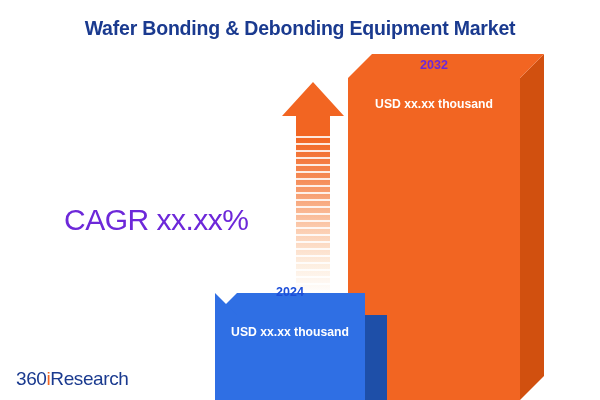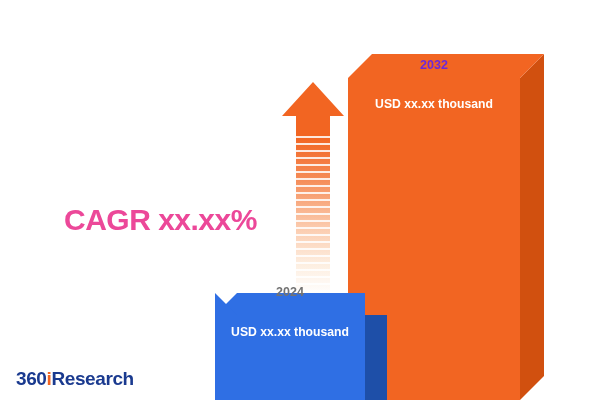--- a/index.html
+++ b/index.html
@@ -43,32 +43,32 @@
     font-size: 13.6px;
     font-weight: bold;
     color: #1b1b1b;
     line-height: 1.42;
   }
   .cagr {
     position: absolute;
     left: 64px;
     top: 203px;
     font-size: 30px;
-    font-weight: bold;
-    color: #ec4899;
+    font-weight: normal;
+    color: #6d28d9;
     letter-spacing: -0.5px;
   }
 
   
   .logo {
     position: absolute;
     left: 16px;
     top: 368px;
     font-size: 19px;
-    font-weight: bold;
+    font-weight: normal;
     color: #1a3a8f;
     letter-spacing: -0.4px;
   }
   .logo .i {
     color: #f26522;
   }
 
   
   
   .bar2024-face {
@@ -109,21 +109,21 @@
     clip-path: polygon(22px 0, 150px 0, 150px 22px, 0 22px);
   }
   .bar2024-label {
     position: absolute;
     left: 215px;
     top: 285px;
     width: 150px;
     text-align: center;
     font-size: 12.5px;
     font-weight: bold;
-    color: #737373;
+    color: #1d4ed8;
   }
   .bar2024-value {
     position: absolute;
     left: 215px;
     top: 325px;
     width: 150px;
     text-align: center;
     font-size: 12.2px;
     font-weight: bold;
     color: #ffffff;
@@ -207,20 +207,21 @@
     width: 34px;
     height: 160px;
     background-image: repeating-linear-gradient(to bottom, rgba(255,255,255,0.85) 0px, rgba(255,255,255,0.85) 2px, rgba(255,255,255,0) 2px, rgba(255,255,255,0) 7px);
   }
 </style>
 </head>
 <body>
 
 <div class="canvas">
 
+  <div class="title">Wafer Bonding &amp; Debonding Equipment Market</div>
 
   <div>
     <div class="bar2032-side-fix"></div>
     <div class="bar2032-top"></div>
     <div class="bar2032-face"></div>
     <div class="bar2032-label">2032</div>
     <div class="bar2032-value">USD xx.xx thousand</div>
   </div>
 
   <div class="arrow-wrap">

